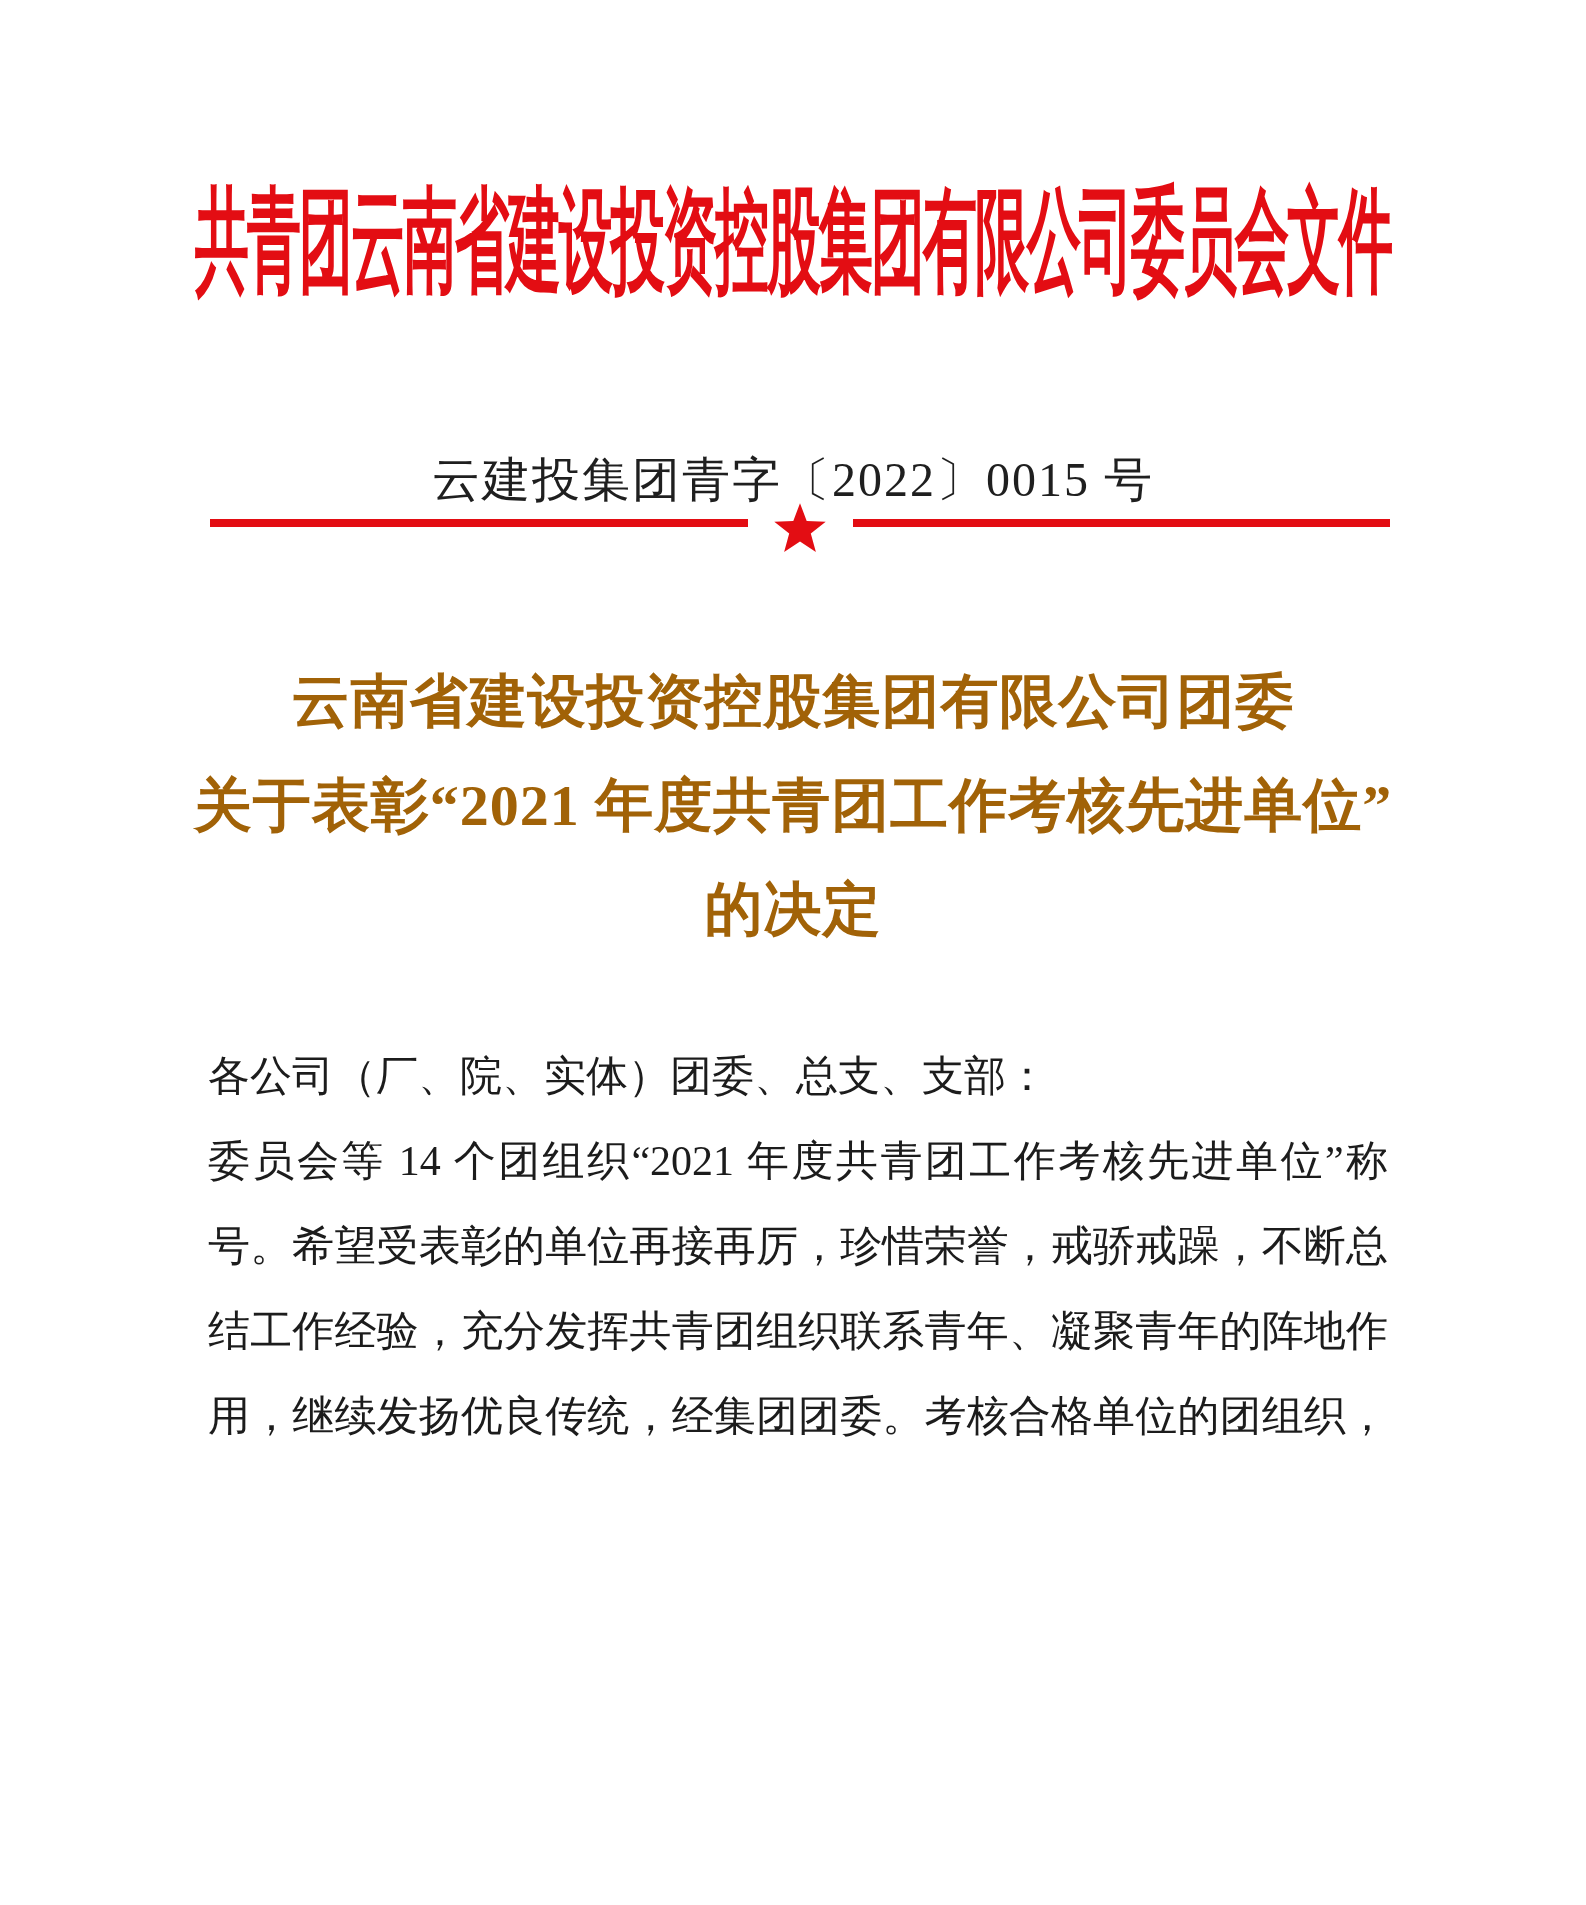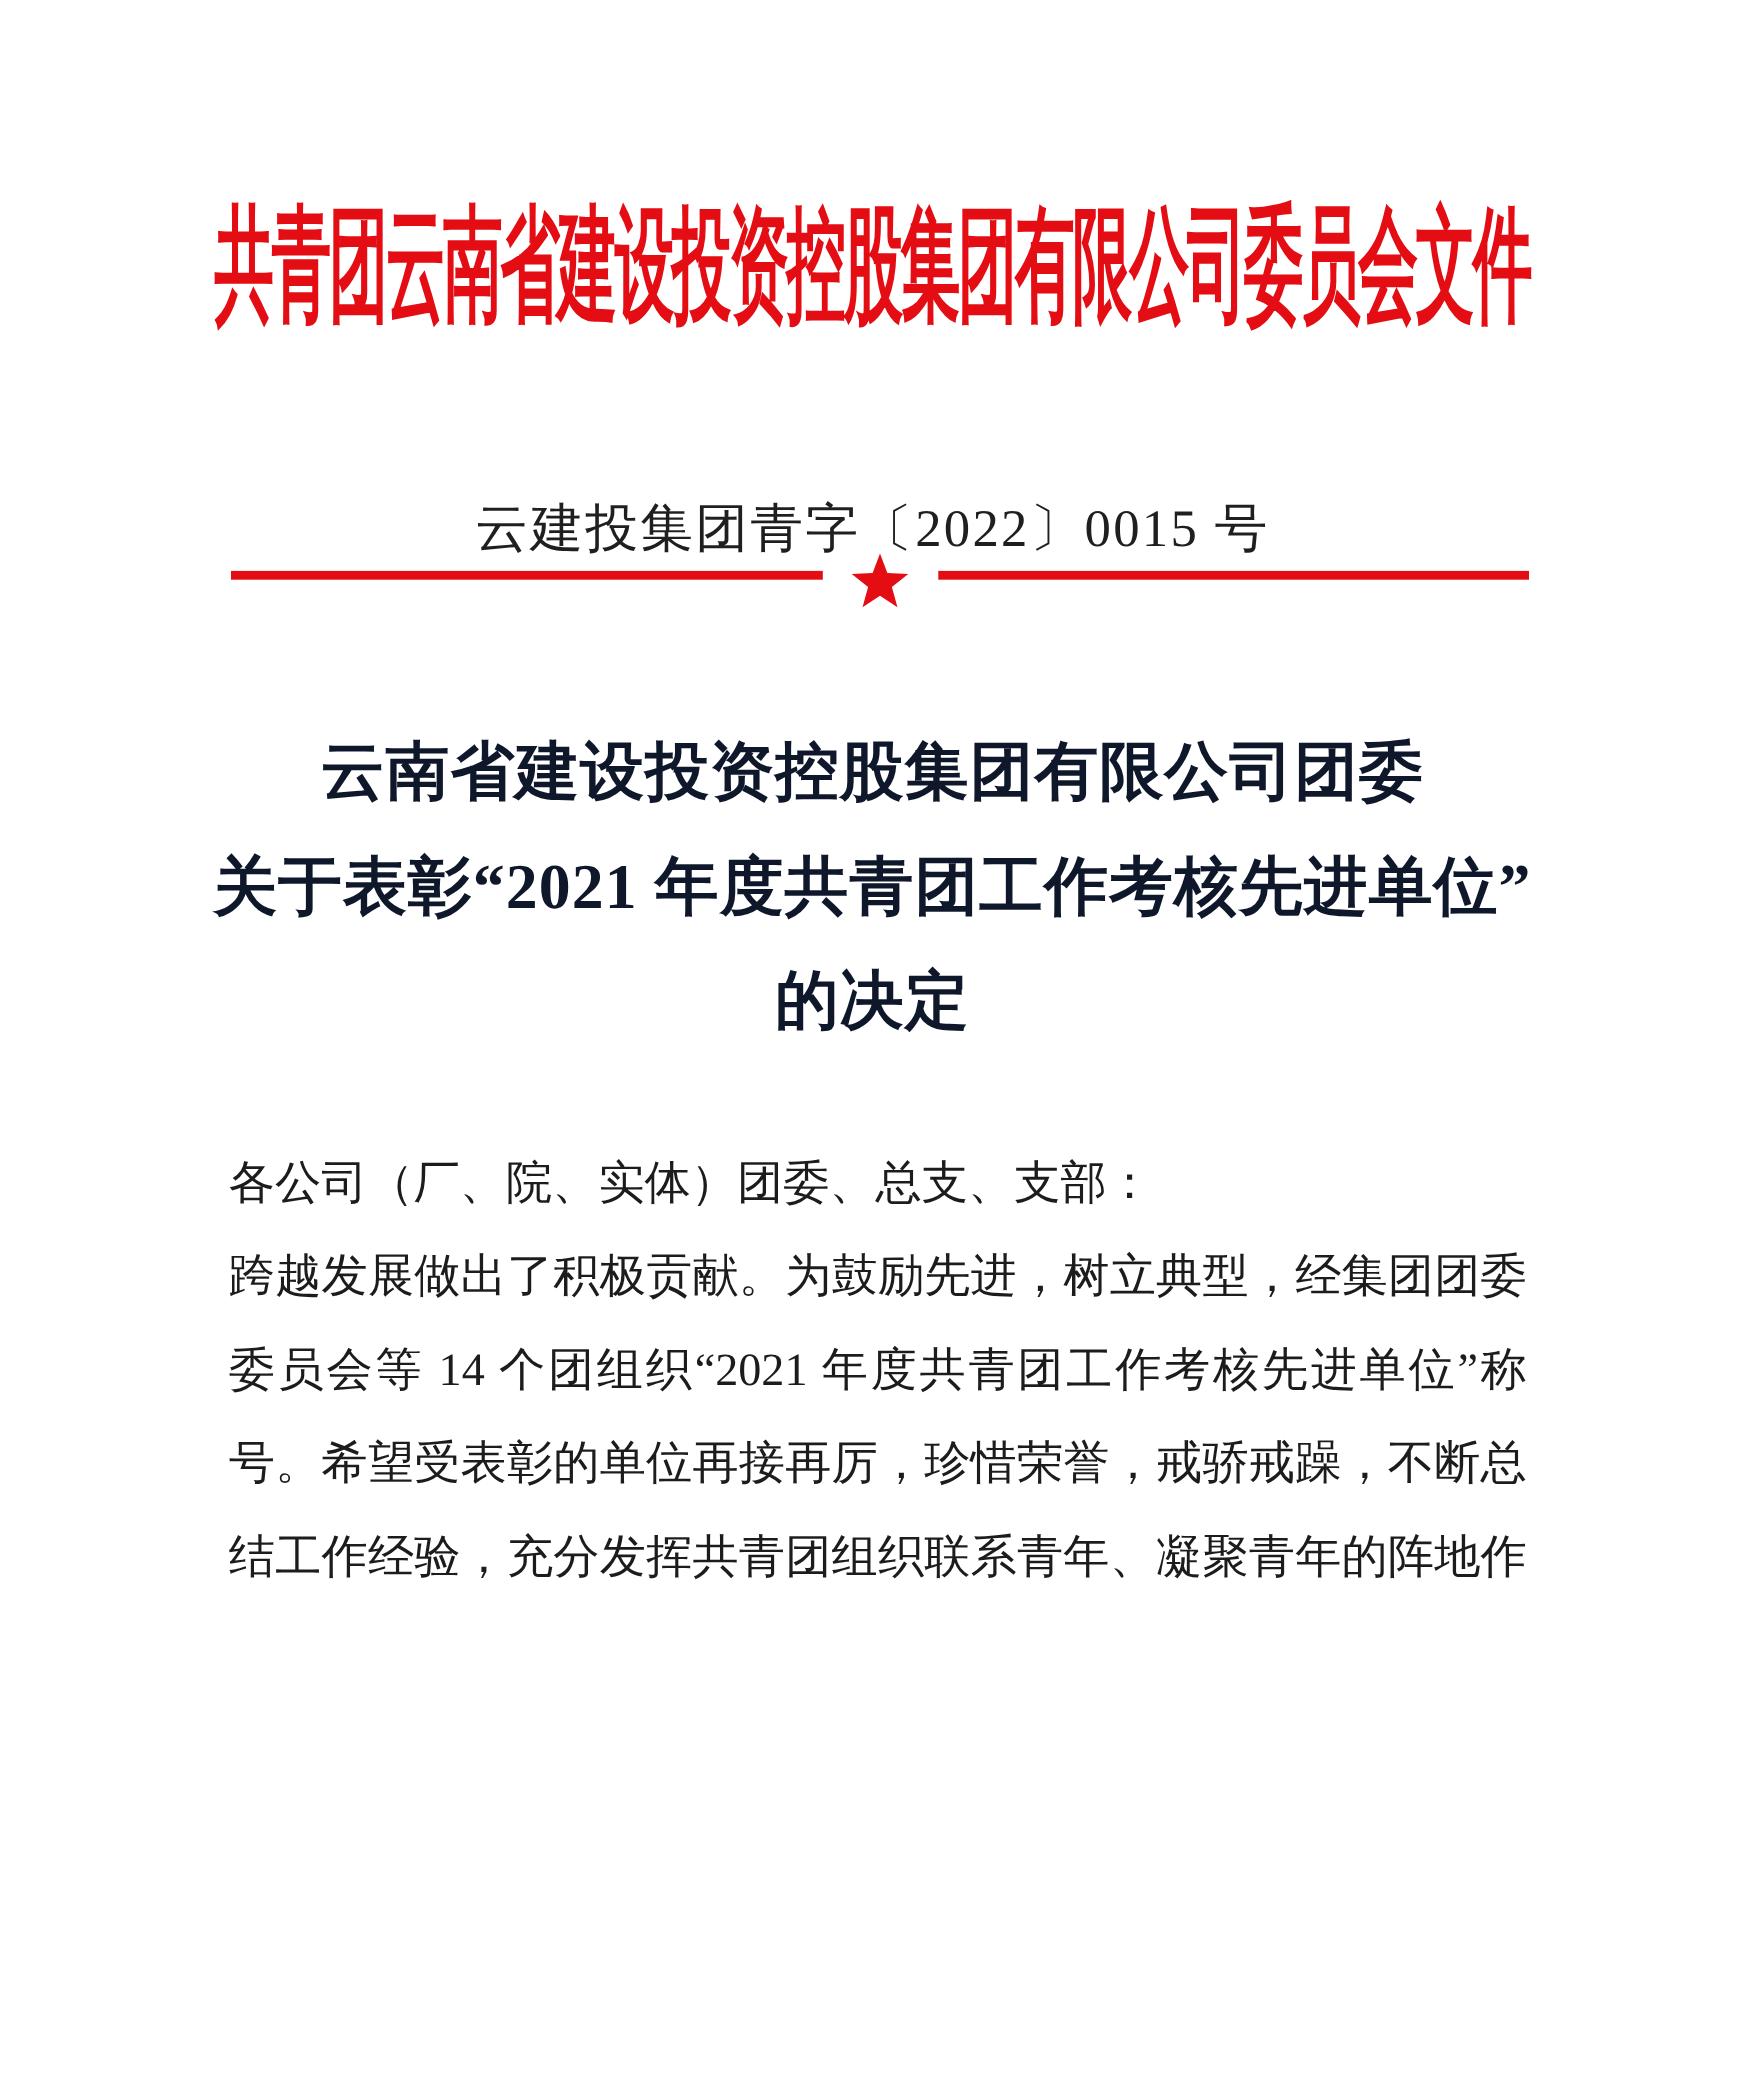--- a/index.html
+++ b/index.html
@@ -57,21 +57,21 @@
   }
 
   
   .title-block {
     position: absolute;
     top: 650px; left: 0; right: 0;
     text-align: center;
     font-weight: bold;
     font-size: 58px;
     line-height: 104px;
-    color: #0f172a;
+    color: #a16207;
     letter-spacing: 1px;
   }
 
   
   .body-block {
     position: absolute;
     top: 1034px;
     left: 208px;
     width: 1180px;
     font-size: 42px;
@@ -117,21 +117,20 @@
   </div>
 
   <div class="title-block">
     <div>云南省建设投资控股集团有限公司团委</div>
     <div>关于表彰“2021 年度共青团工作考核先进单位”</div>
     <div>的决定</div>
   </div>
 
   <div class="body-block">
     <div class="body-line">各公司（厂、院、实体）团委、总支、支部：</div>
-    <div class="body-line stretch">跨越发展做出了积极贡献。为鼓励先进，树立典型，经集团团委</div>
     <div class="body-line stretch">委员会等 14 个团组织“2021 年度共青团工作考核先进单位”称</div>
     <div class="body-line stretch">号。希望受表彰的单位再接再厉，珍惜荣誉，戒骄戒躁，不断总</div>
     <div class="body-line stretch">结工作经验，充分发挥共青团组织联系青年、凝聚青年的阵地作</div>
     <div class="body-line stretch">用，继续发扬优良传统，经集团团委。考核合格单位的团组织，要</div>
   </div>
 
   <div class="page-number">— 1 —</div>
 
 </div>
 

